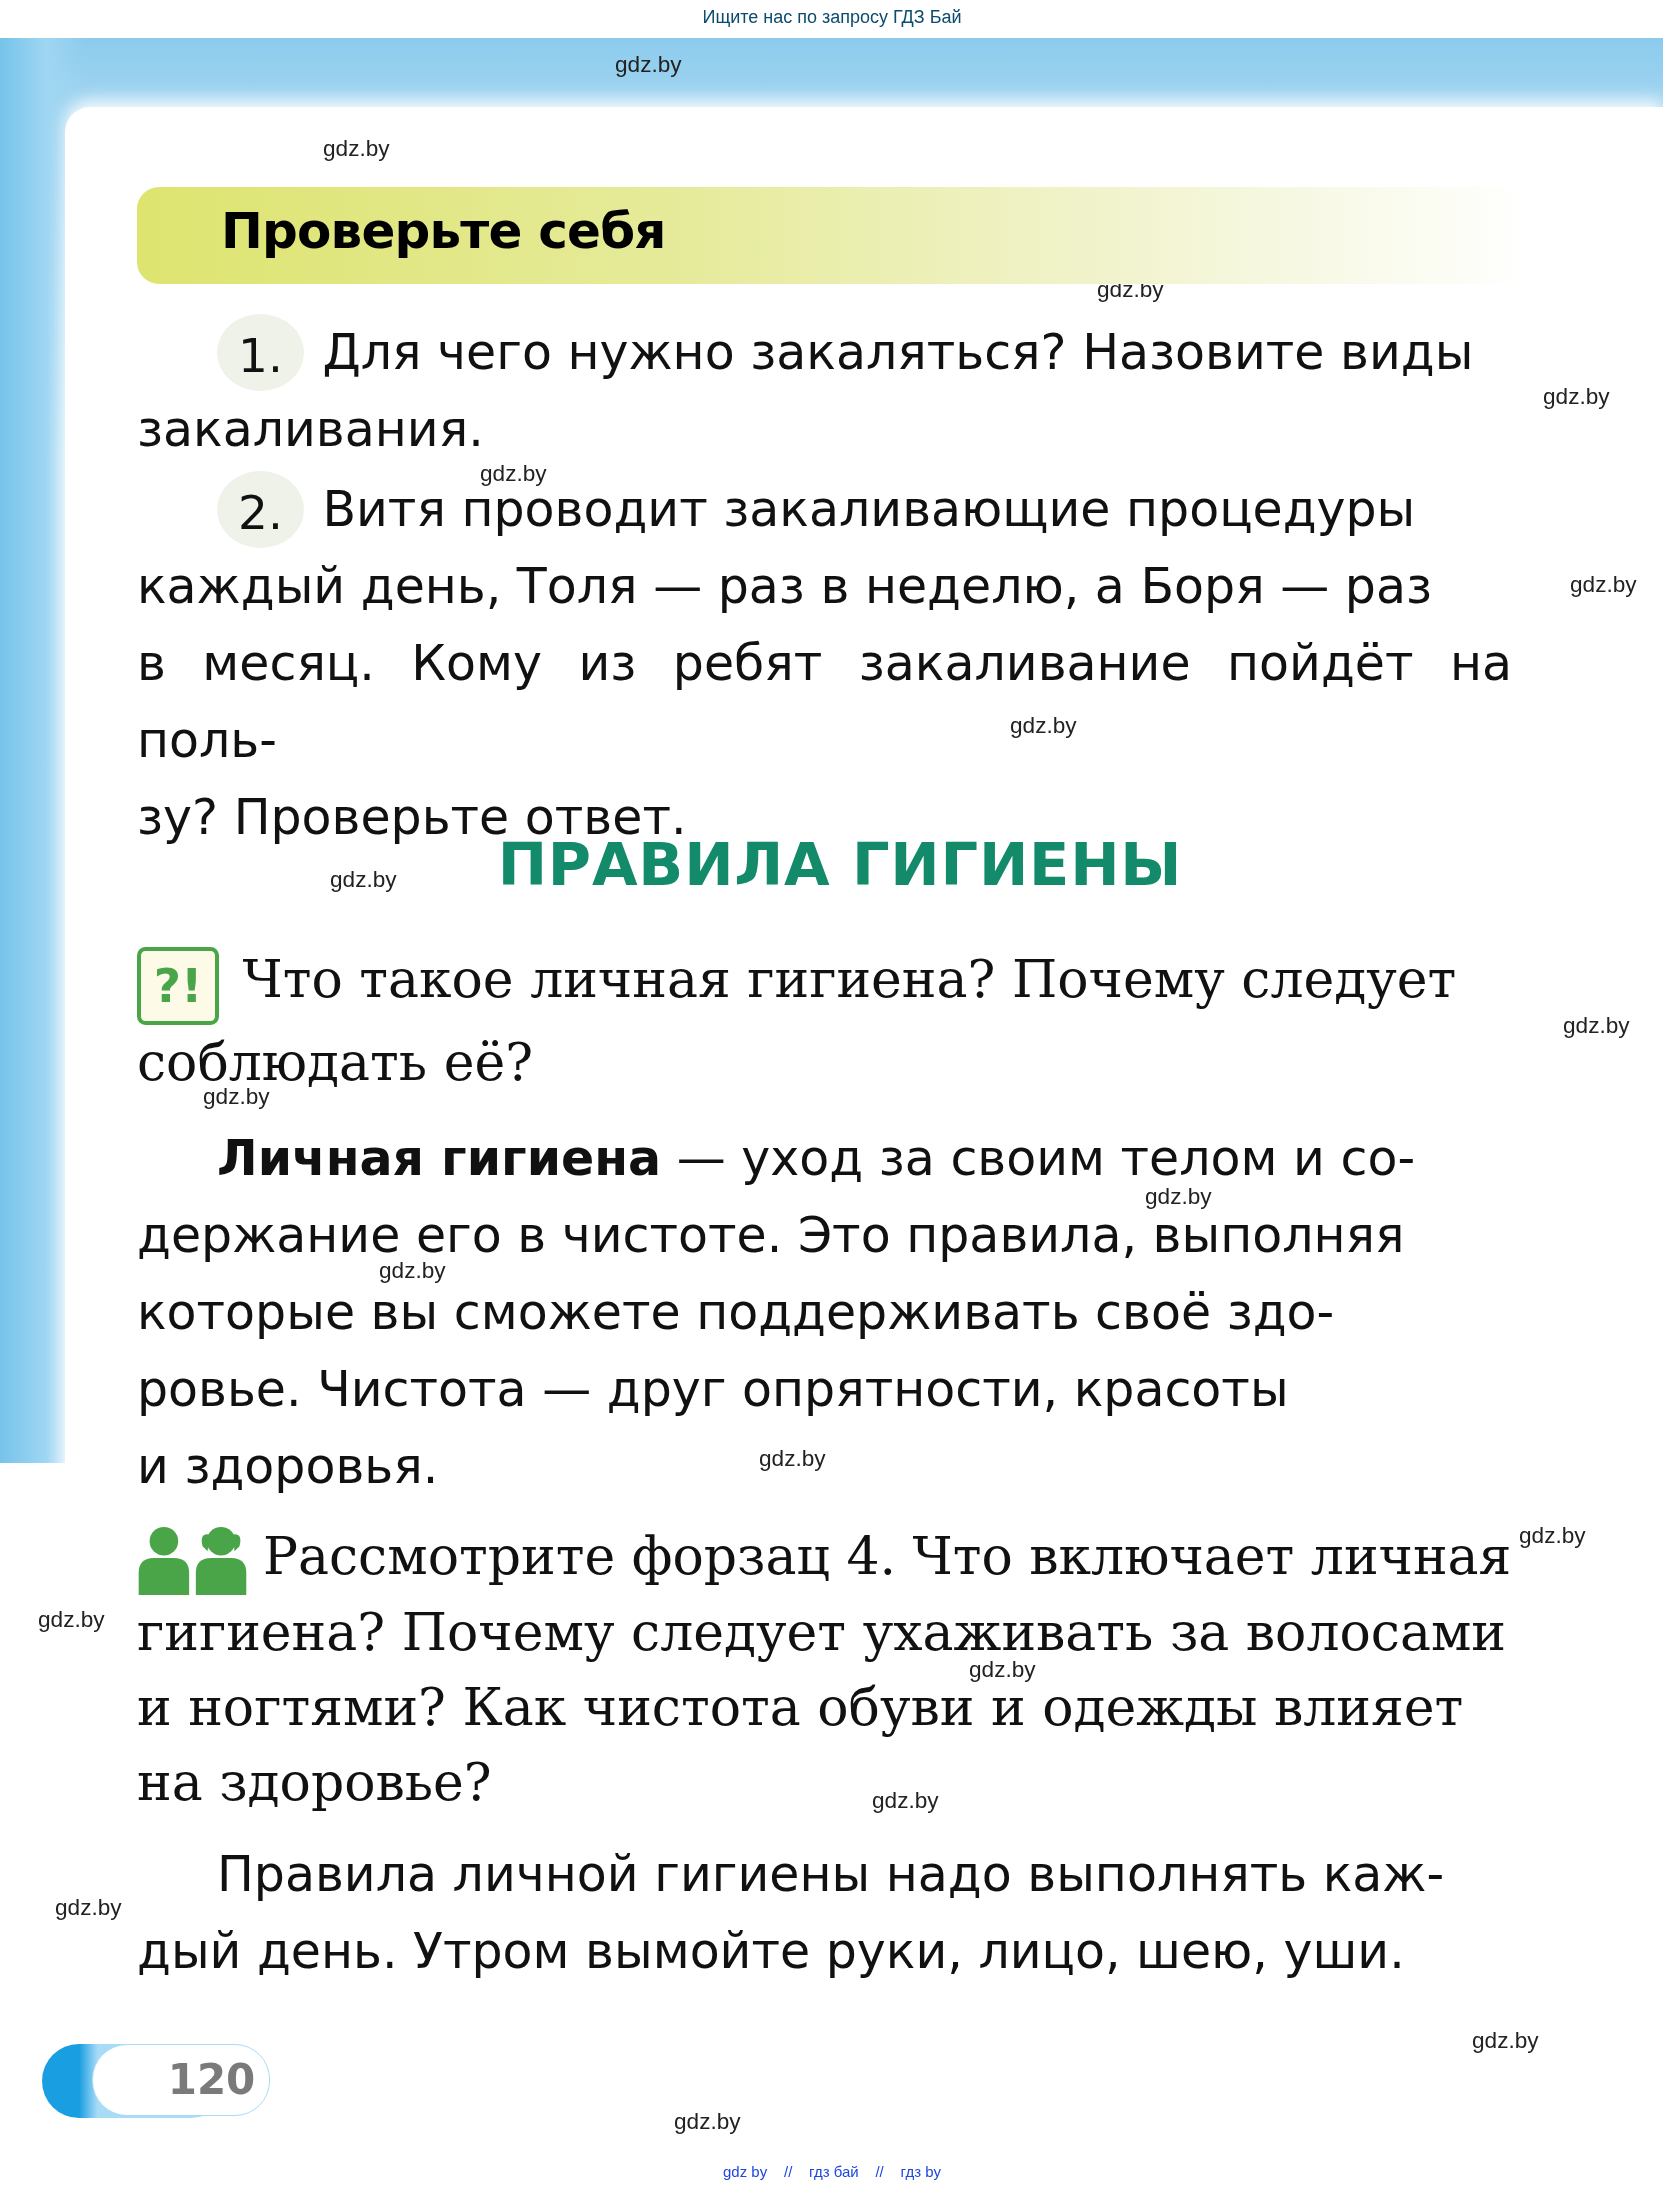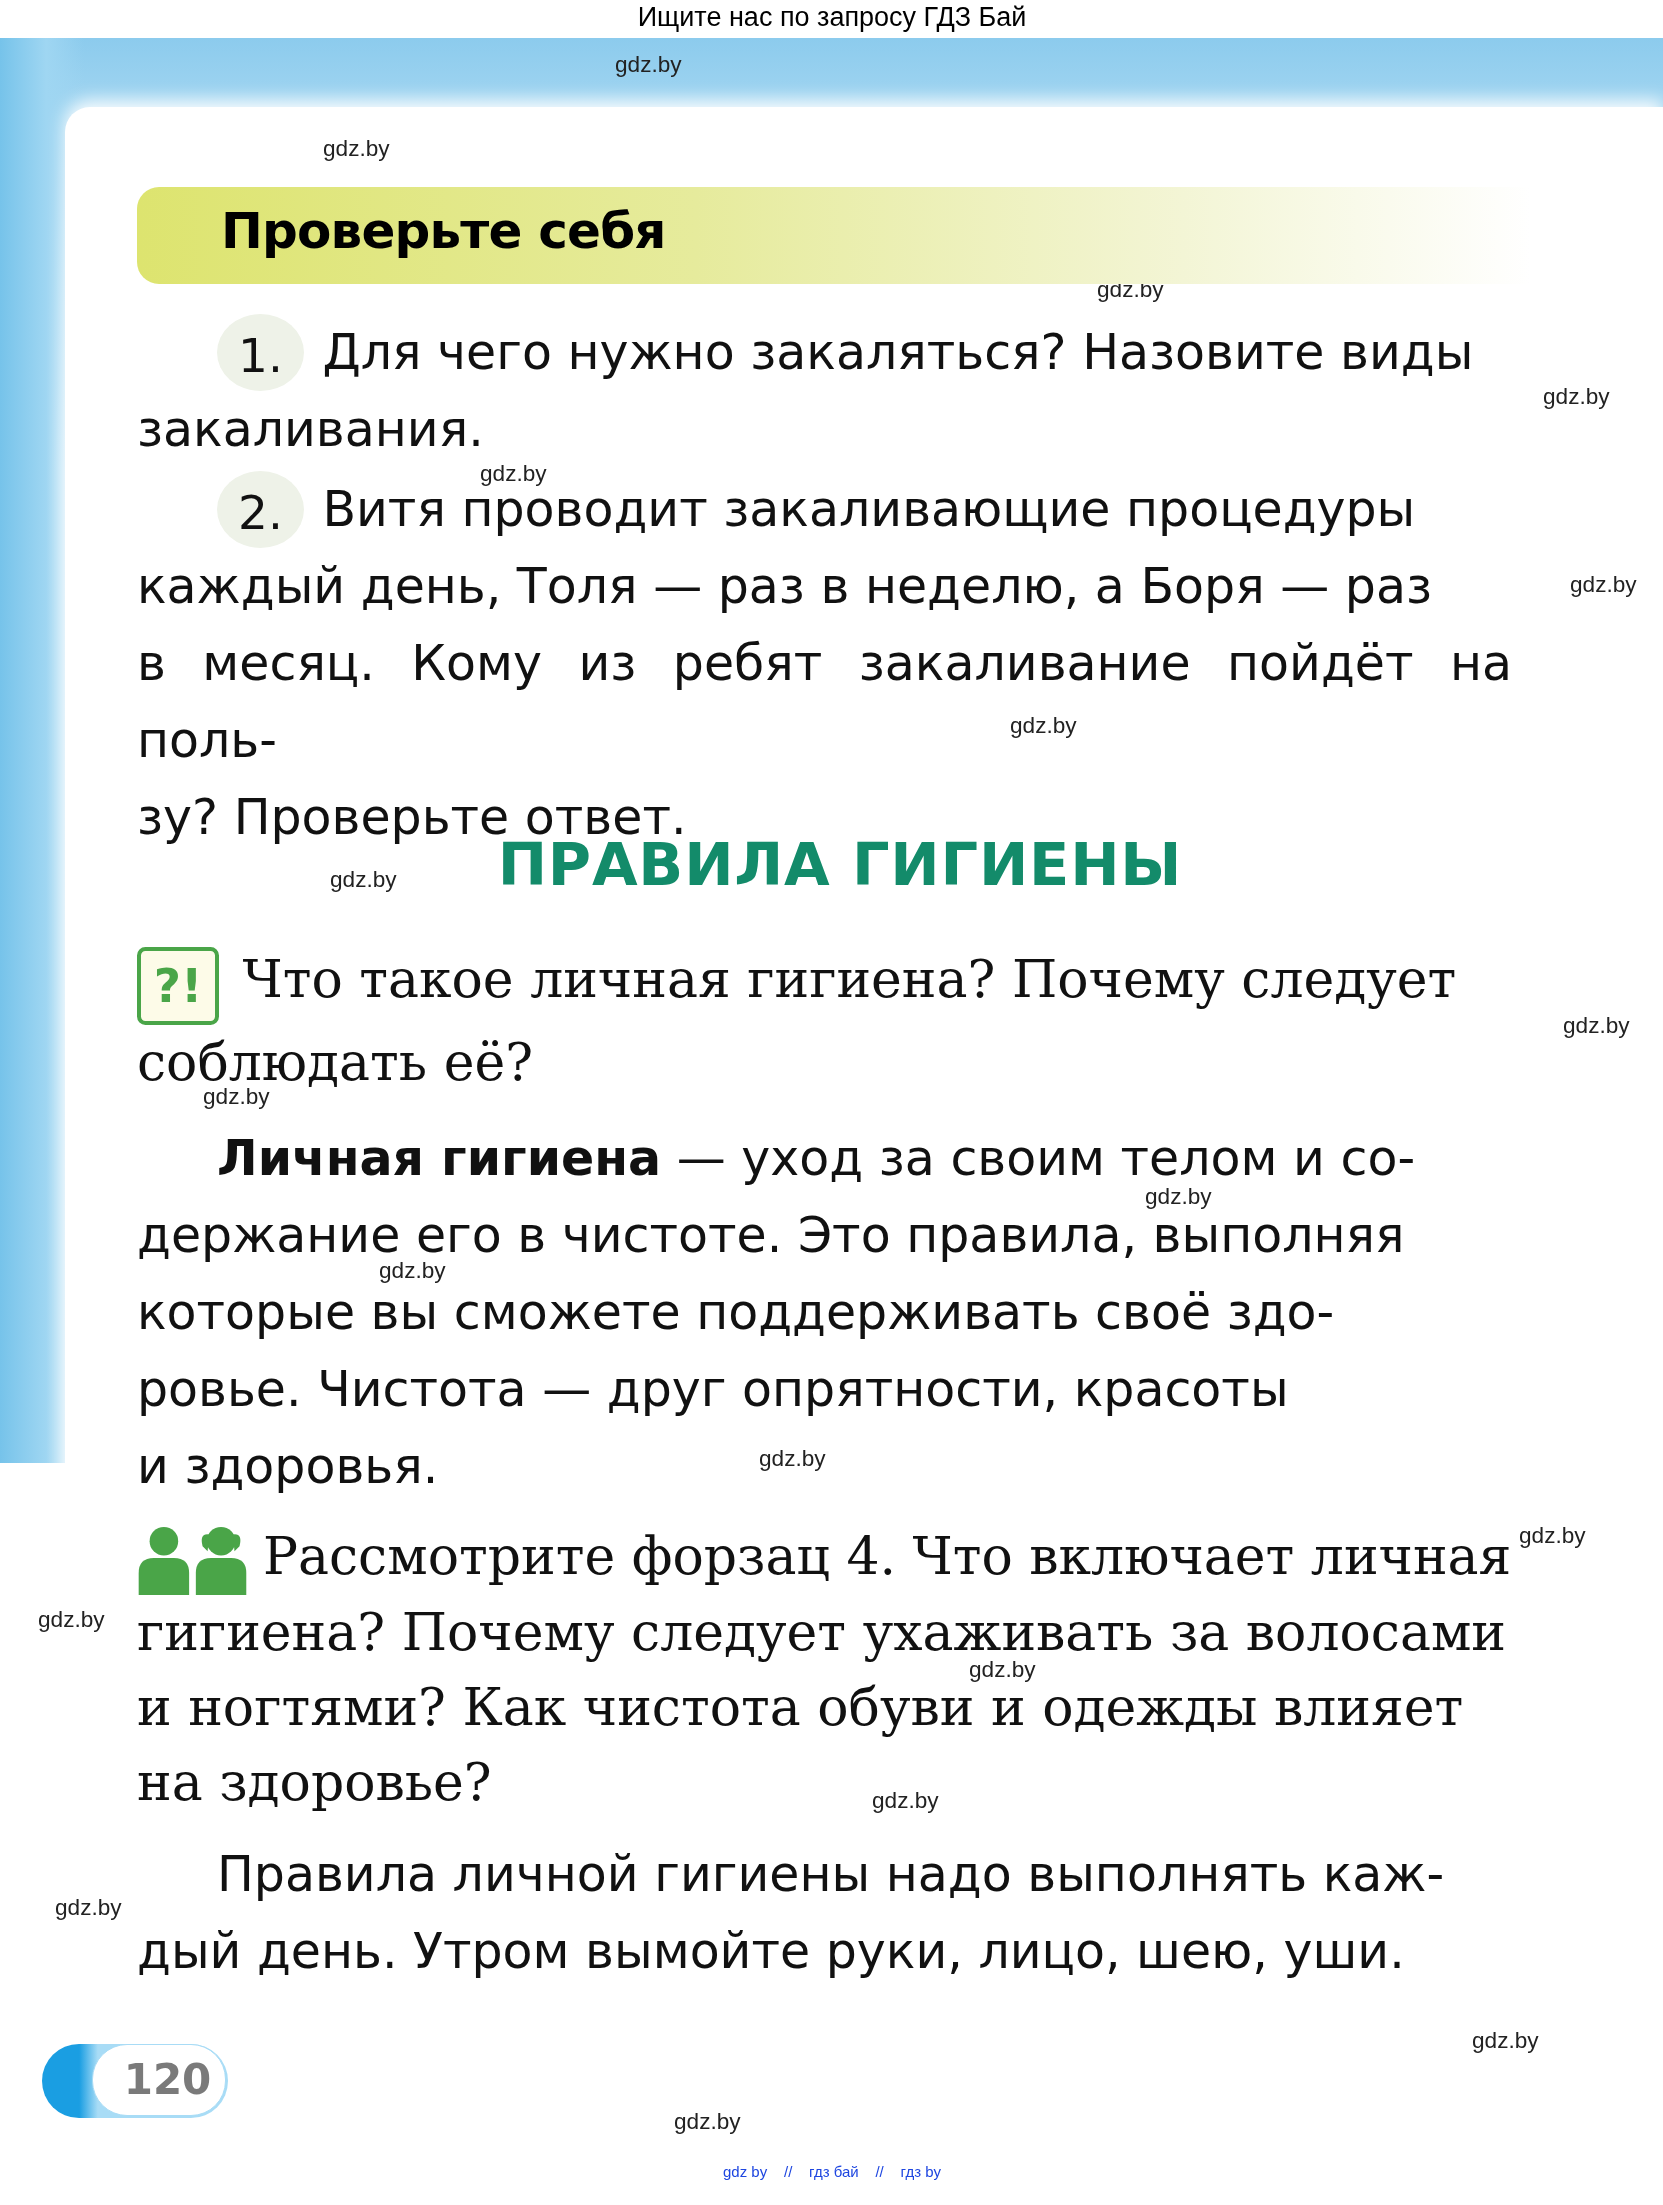--- a/index.html
+++ b/index.html
@@ -1,18 +1,18 @@
 <!DOCTYPE html>
 <html style="font-size:13.4px"><head>
 <meta charset="utf-8">
 <style>
   html, body { margin:0; padding:0; }
   body { width:1664px; height:2205px; position:relative; overflow:hidden; background:#ffffff; font-family:"DejaVu Sans", sans-serif; color:#111; }
   .top-banner { position:absolute; left:0; top:0; width:1664px; height:38px; background:#fff; text-align:center; }
-  .top-banner span { font-family:"Liberation Sans", sans-serif; font-size:27px; color:#000000; line-height:35px; }
+  .top-banner span { font-family:"Liberation Sans", sans-serif; font-size:18px; color:#0c4a6e; line-height:35px; }
   .frame { position:absolute; left:0; top:38px; width:1664px; height:2168px;
     background: linear-gradient(180deg, #8ccbed 0%, #b4def4 6%, #ffffff 20%, #ffffff 100%); }
   .frame-left { position:absolute; left:0; top:38px; width:84px; height:1425px;
     background: linear-gradient(90deg, #76c3ea 0%, #9fd6f2 55%, rgba(255,255,255,0) 100%); }
   .card { position:absolute; left:65px; top:107px; width:1598px; height:2098px; background:#ffffff; border-radius:25px 0 0 0; box-shadow:0 -6.7px 17px rgba(255,255,255,0.9); }
 
   .wm { position:absolute; font-family:"Liberation Sans", sans-serif; font-size:22.6px; color:#222; }
 
   .header-bar { position:absolute; left:137px; top:187px; width:1375px; height:97px; border-radius:22px 0 0 22px;
     background: linear-gradient(90deg, #dde46f 0%, #e6eb9c 40%, #f3f5d5 75%, #ffffff 100%); padding-left: 19px; }
@@ -24,21 +24,21 @@
   .num-circle { display:inline-block; width:87px; height:77px; border-radius:50%; background:#eef2e8; text-align:center; font-size:47px; line-height:84px; margin-left:80px; margin-right:18.4px; vertical-align:top; }
   .indent { display:inline-block; width:80px; }
 
   .section-title { position:absolute; left:0; width:1664px; top:830px; text-align:center; font-family:"DejaVu Sans", sans-serif; font-weight:bold; font-size:59px; color:#138b6a; letter-spacing:0.8px; }
   .section-title span { margin-left:16px; }
 
   .qi-icon { display:inline-block; width:74px; height:70px; border:4.2px solid #4aa548; border-radius:8.4px; background:#fdfbe8; color:#4aa548; font-family:"DejaVu Sans", sans-serif; font-weight:bold; font-size:47px; line-height:70px; text-align:center; vertical-align:top; margin-top:5px; margin-right:23.5px; box-sizing:content-box; }
   .pair-icon { display:inline-block; width:116px; height:69px; vertical-align:top; margin-top:6.7px; margin-right:10px; }
 
   .page-badge { position:absolute; left:42px; top:2044px; width:186px; height:74px; border-radius:37px; background:linear-gradient(90deg,#1a9ee2 0%,#1a9ee2 20%,#a8dcf6 30%); }
-  .page-badge .inner { position:absolute; left:50px; top:0; width:132px; height:70px; border-radius:35px; background:#fff; border:1.7px solid #a8dcf6; text-align:center; }
+  .page-badge .inner { position:absolute; left:50px; top:0; width:132px; height:70px; border-radius:35px; background:#fff; border:1.7px solid #a8dcf6; text-align:center;padding-left:44px; }
   .page-badge .inner span { font-family:"DejaVu Sans", sans-serif; font-weight:bold; font-size:42px; color:#7a7a7a; line-height:70px; margin-left:17px; }
 
   .bottom-links { position:absolute; left:0; width:1664px; top:2163px; text-align:center; font-family:"Liberation Sans", sans-serif; font-size:15px; color:#1e46e0; }
   .bottom-links span { margin:0 8.4px; }
   .bold { font-weight:bold; }
 </style>
 </head>
 <body>
 
 <div class="top-banner">

